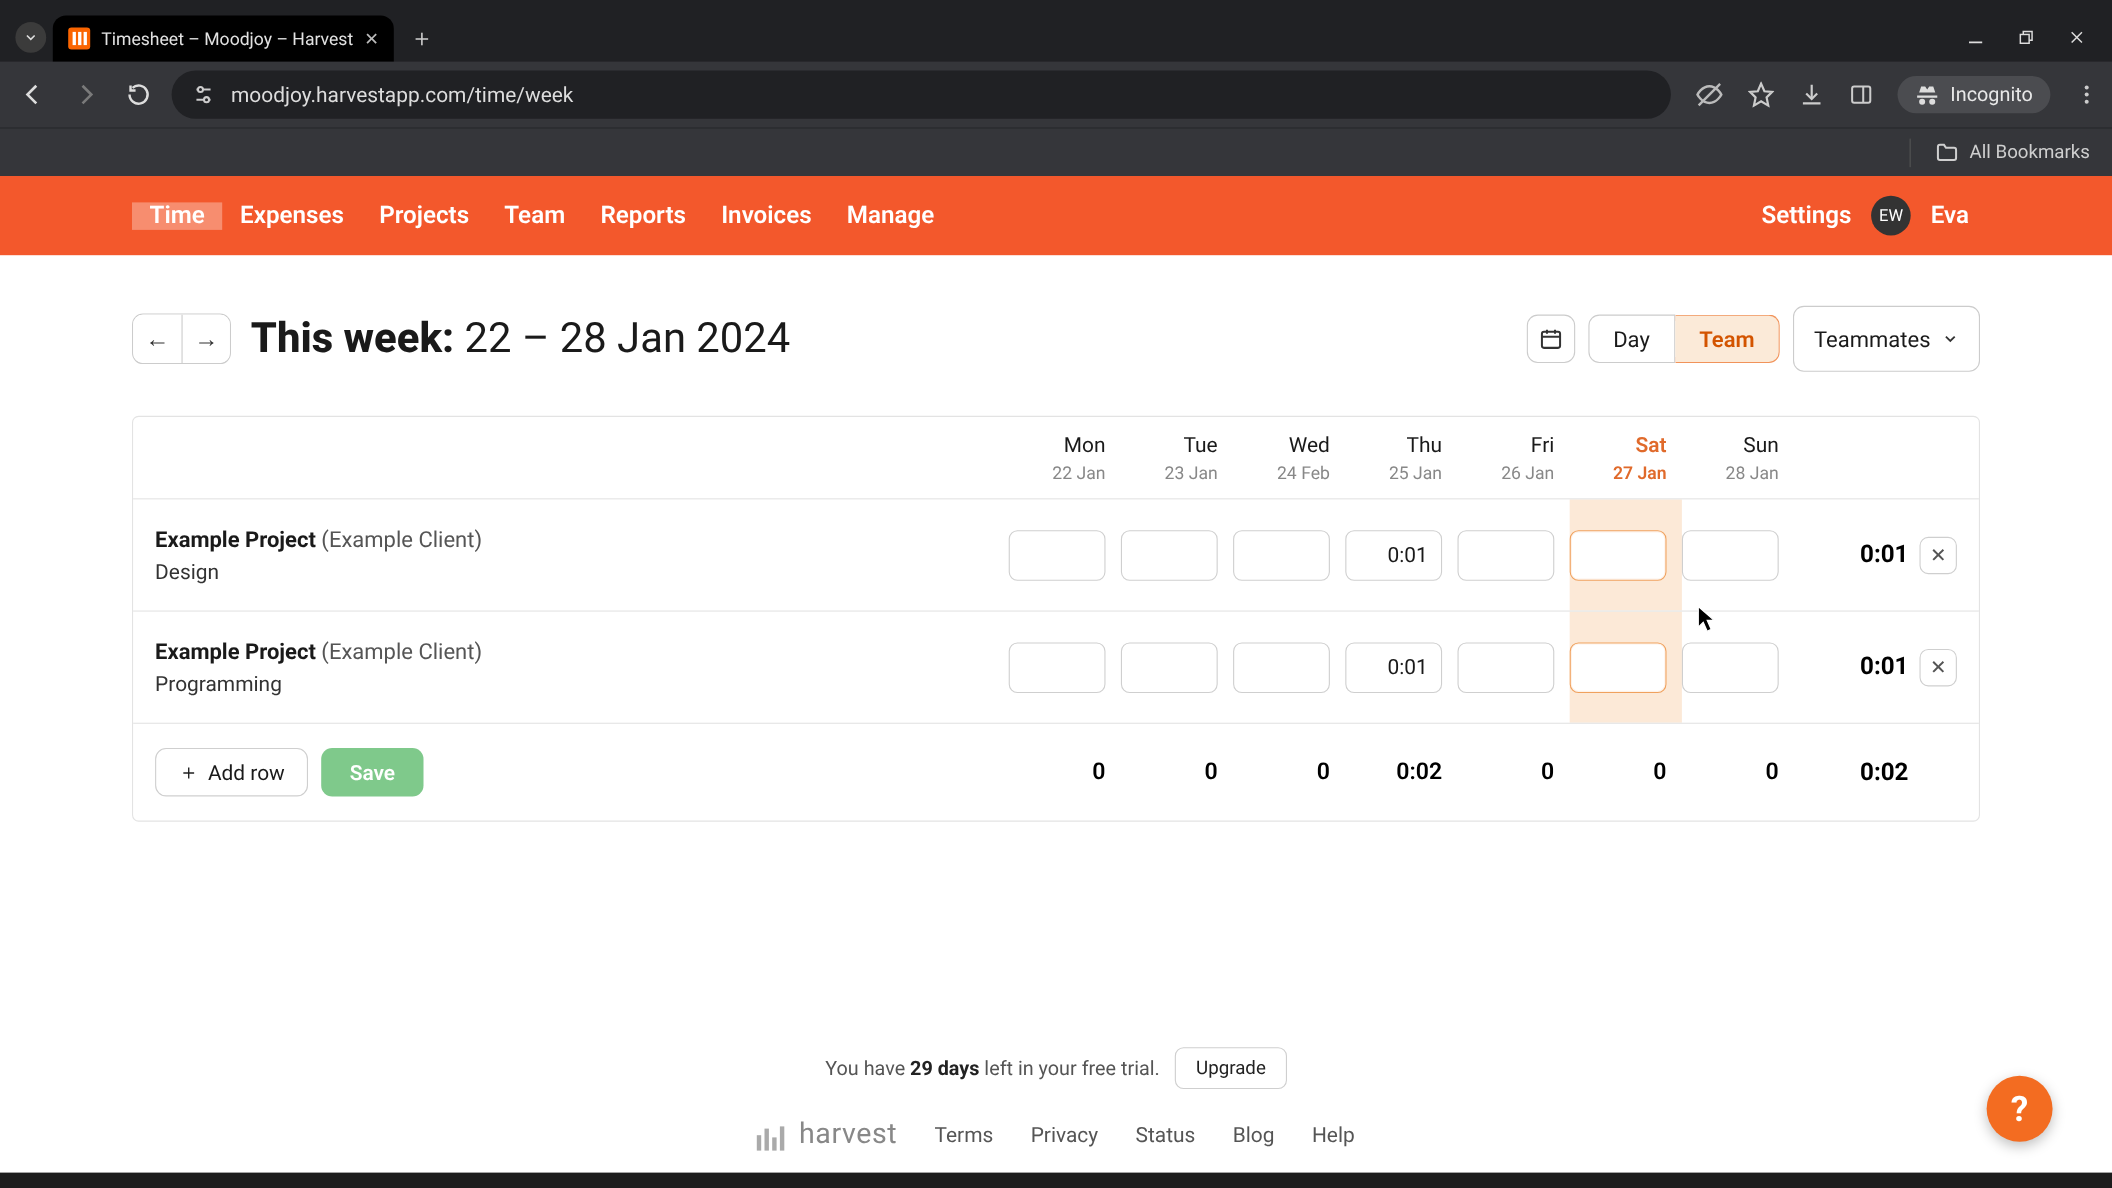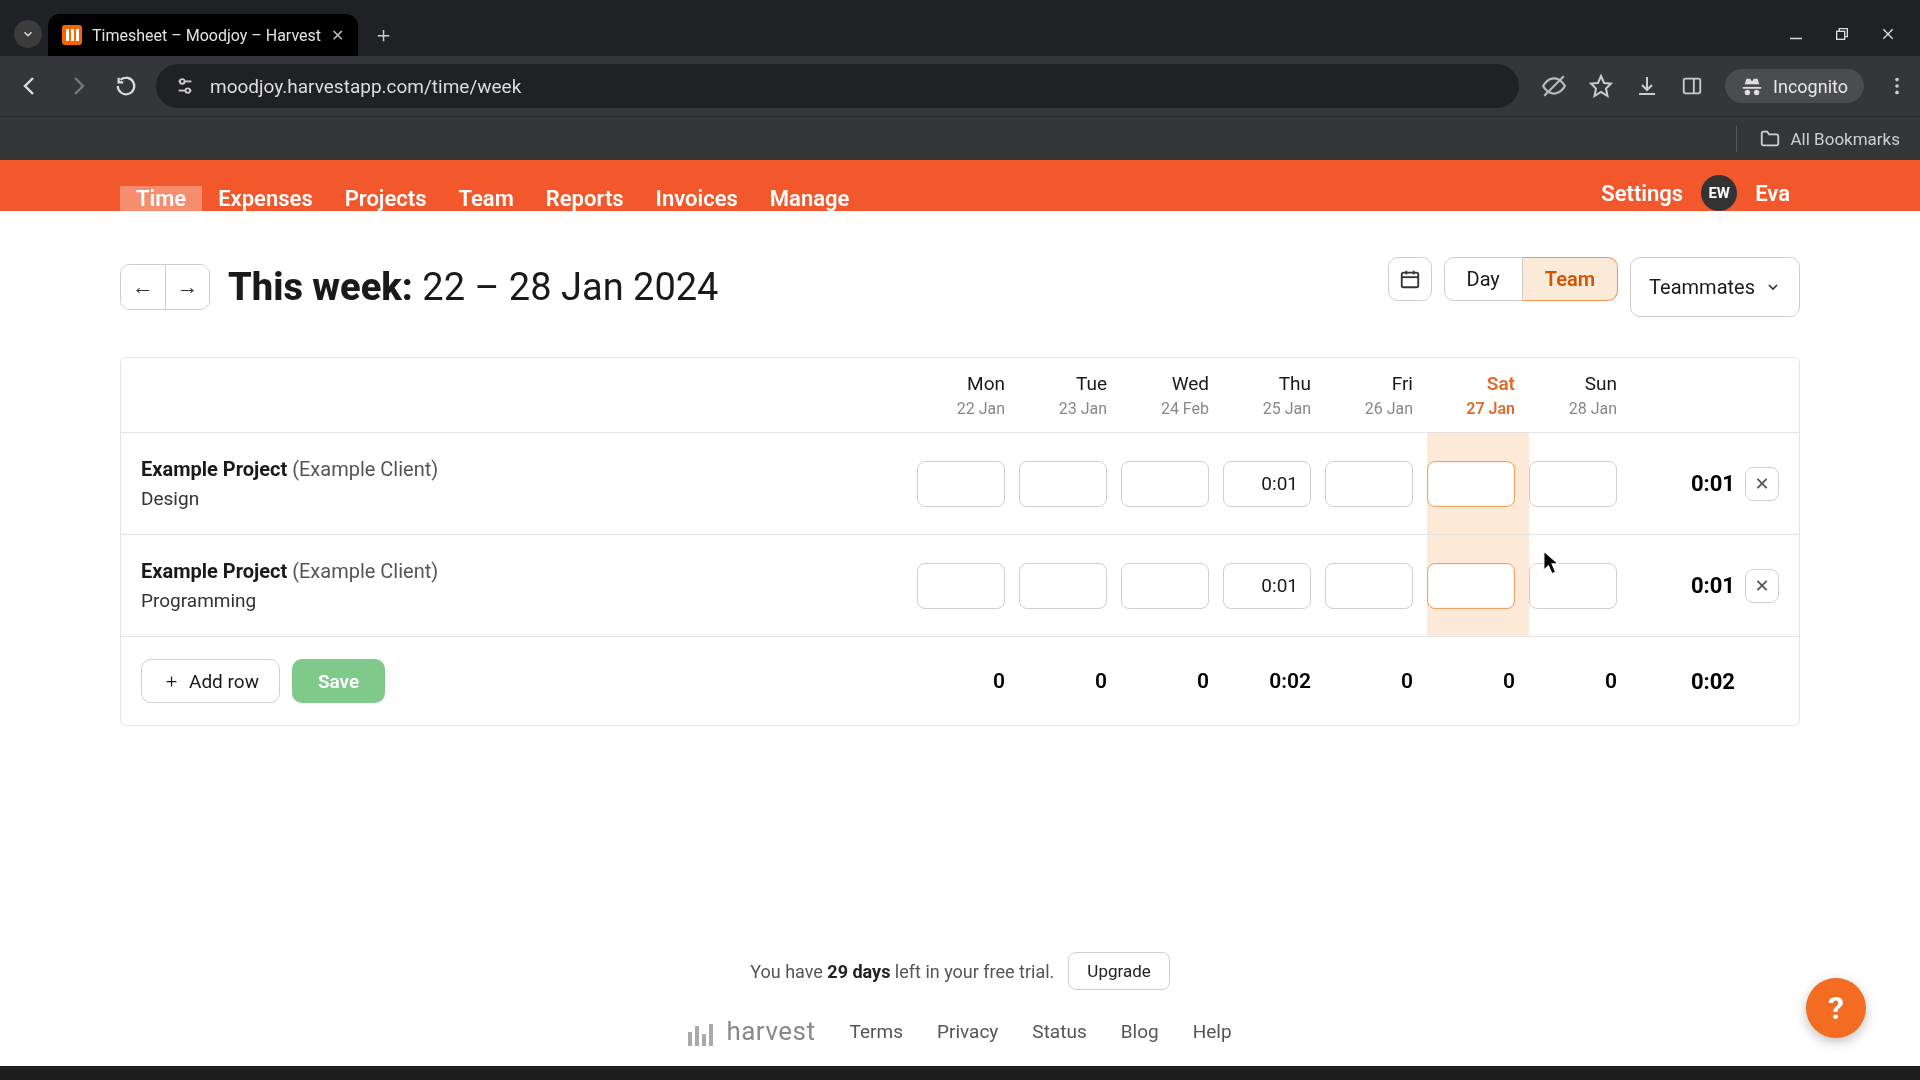--- a/index.html
+++ b/index.html
@@ -27,36 +27,36 @@
 .addr-right { display:flex; align-items:center; gap:22px; margin-left:10px; }
 .incognito-chip { display:flex; align-items:center; gap:10px; background:#4b4c50; border-radius:22px; padding:6px 16px; color:#e8e8e8; font-size:18px; }
 
 .bm-row { height:44px; background:#35363a; display:flex; align-items:center; justify-content:flex-end; padding:0 20px; color:#cfcfcf; font-size:17px; border-top:1px solid #2a2b2e; }
 .bm-row .sep { width:1px; height:26px; background:#555; margin-right:22px; }
 .bm-row .folder { margin-right:10px; }
 
 svg { display:block; }
 
 
-.app-header { background:#f1624a; background: #f05a32; height: 51px; display:flex; align-items:flex-end; padding: 0 0 0 120px; }
+.app-header { background:#f1624a; background: #f05a32; height: 72px; display:flex; align-items:center; padding: 0 0 0 120px; }
 .app-header { background:#f3582c; }
 .nav-item { display:flex; align-items:center; padding: 0 16px; color:#fff; font-size:22px; font-weight:600; }
 .nav-item.active { background: rgba(255,255,255,0.32); }
 .nav-right { margin-left:auto; display:flex; align-items:center; gap:18px; padding-right:130px; }
-.avatar { width:36px; height:36px; border-radius:50%; background:#333; color:#fff; display:flex; align-items:center; justify-content:center; font-size:15px; font-weight:700; }
+.avatar { width:36px; height:36px; border-radius:50%; background:#333; color:#fff; display:flex; align-items:center; justify-content:center; font-size:15px; font-weight:400; }
 
 
 .content { padding: 46px 120px 0 120px; }
 .title-row { display:flex; align-items:center; }
 .wk-nav { display:flex; border:1px solid #ccc; border-radius:10px; overflow:hidden; margin-right:18px; }
 .wk-btn { width:44px; height:44px; display:flex; align-items:center; justify-content:center; font-size:22px; color:#333; background:#fff; }
 .wk-btn + .wk-btn { border-left:1px solid #ccc; }
 .title-text { font-size:38px; color:#1a1a1a; }
 .title-text .bold { font-weight:800; }
-.title-right { margin-left:auto; display:flex; align-items:flex-start; gap:12px;padding-left:20px; }
+.title-right { margin-left:auto; display:flex; align-items:center; gap:12px;padding-left:20px; }
 .icon-btn { width:44px; height:44px; border:1px solid #ccc; border-radius:10px; display:flex; align-items:center; justify-content:center; background:#fff; }
 .seg { display:flex; }
 .seg .seg-btn { height:44px; padding:0 22px; border:1px solid #ccc; background:#fff; display:flex; align-items:center; font-size:20px; color:#1a1a1a; }
 .seg .seg-btn:first-child { border-radius:10px 0 0 10px; }
 .seg .seg-btn:last-child  { border-radius:0 10px 10px 0; border-left:none; }
 .seg .seg-btn.active { background:#fbead8; border-color:#f1935a; color:#d35400; font-weight:600; }
 .dropdown-btn { height:60px; padding:0 18px; border:1px solid #ccc; border-radius:10px; background:#fff; display:flex; align-items:center; gap:10px; font-size:20px; color:#1a1a1a; }
 
 
 .sheet { margin-top: 40px; border:1px solid #e3e3e3; border-radius:6px; }

